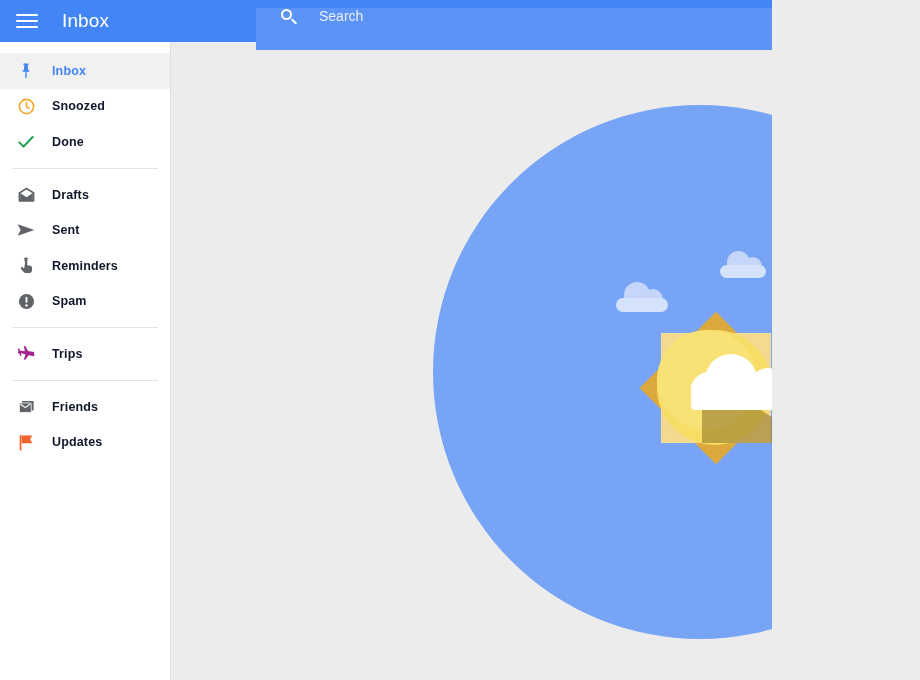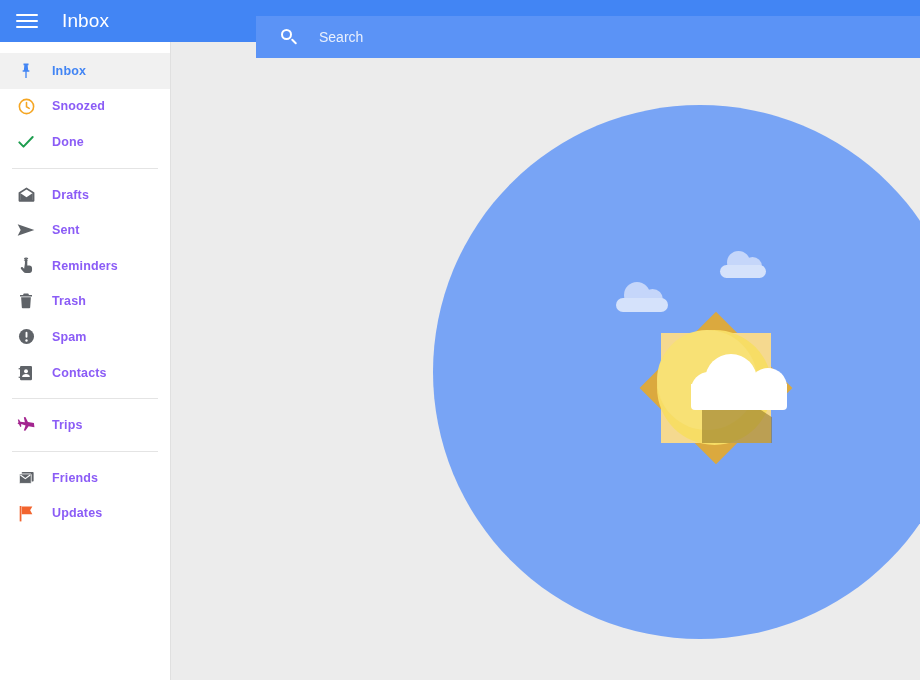--- a/index.html
+++ b/index.html
@@ -7,21 +7,21 @@
   html, body {
     width: 920px;
     height: 680px;
     overflow: hidden;
     font-family: "Liberation Sans", sans-serif;
     background: #ececec;
   }
 
   #app {
     position: relative;
-    width: 920px;
+    width: 772px;
     height: 680px;
     overflow: hidden;
   }
 
   
   .header {
     position: absolute;
     top: 0; left: 0;
     width: 920px;
     height: 42px;
@@ -50,26 +50,25 @@
   }
   .header-title {
     color: #ffffff;
     font-size: 19px;
     font-weight: 400;
     letter-spacing: .1px;
   }
   .searchbar {
     position: absolute;
     left: 256px;
-    top: 16px;
+    top: 8px;
     width: 664px;
     height: 42px;
     background: #5b93f6;
     display: flex;
-    align-items: center;
     cursor: text;
   }
   .search-icon {
     margin-left: 24px;
     margin-right: 21px;
     width: 18px;
     height: 18px;
     position: relative;
     flex: none;
   }
@@ -118,21 +117,21 @@
     margin-left: 15px;
     margin-right: 15px;
     flex: none;
     display: flex;
     align-items: center;
     justify-content: center;
   }
   .nav-label {
     font-size: 12.5px;
     font-weight: bold;
-    color: #8b5cf6;
+    color: #0f172a;
     letter-spacing: .15px;
   }
   .nav-item.selected .nav-label { color: #4285f4; }
 
   .divider {
     height: 1px;
     background: #e4e4e4;
     margin: 8px 12px 8px 12px;
   }
   .section-label {
@@ -285,52 +284,32 @@
       <span class="nav-icon">
         <svg width="19" height="19" viewBox="0 0 24 24">
           <path fill="#5f6368" d="M10 9.5V5.2a1.5 1.5 0 0 1 3 0V12h2.6c2 0 3.4 1.4 3.4 3.4V18c0 2-1.4 3.4-3.4 3.4h-4.3c-1.3 0-2.4-.5-3.2-1.5l-3-3.6c-.5-.7-.4-1.6.3-2.1.6-.5 1.5-.4 2 .2L9 16z"></path>
           <path fill="none" stroke="#5f6368" stroke-width="1.6" d="M9.2 5.6c.6-1.1 3.2-1.1 3.8 0"></path>
           <path fill="none" stroke="#5f6368" stroke-width="1.5" d="M9.3 3.6c.8-1.3 3.6-1.3 4.4 0"></path>
         </svg>
       </span>
       <span class="nav-label">Reminders</span>
     </div>
 
-    <div class="nav-item">
-      <span class="nav-icon">
-        <svg width="18" height="18" viewBox="0 0 24 24">
-            <path fill="#5f6368" d="M9 2h6l1 2h4v2H4V4h4zM5.5 7h13l-.9 13.2c-.05.9-.8 1.6-1.7 1.6H8.1c-.9 0-1.65-.7-1.7-1.6z"></path>
-          </svg>
-      </span>
-      <span class="nav-label">Trash</span>
-    </div>
 
     <div class="nav-item">
       <span class="nav-icon">
         <svg width="19" height="19" viewBox="0 0 24 24">
             <circle cx="12" cy="12" r="9.5" fill="#5f6368"></circle>
             <rect x="10.8" y="6" width="2.4" height="7.6" rx="1.2" fill="#fff"></rect>
             <circle cx="12" cy="17" r="1.5" fill="#fff"></circle>
           </svg>
       </span>
       <span class="nav-label">Spam</span>
     </div>
 
-    <div class="nav-item">
-      <span class="nav-icon">
-        <svg width="18" height="18" viewBox="0 0 24 24">
-          <rect x="4" y="2.5" width="16" height="19" rx="1.6" fill="#5f6368"></rect>
-          <circle cx="12" cy="9.6" r="2.6" fill="#fff"></circle>
-          <path fill="#fff" d="M6.8 17.4c0-2.6 2.3-4 5.2-4s5.2 1.4 5.2 4z"></path>
-          <rect x="2.2" y="5.5" width="2.6" height="1.6" fill="#5f6368"></rect>
-          <rect x="2.2" y="16.9" width="2.6" height="1.6" fill="#5f6368"></rect>
-        </svg>
-      </span>
-      <span class="nav-label">Contacts</span>
-    </div>
 
     <div class="divider"></div>
 
     <div class="nav-item">
       <span class="nav-icon">
         <svg width="20" height="20" viewBox="0 0 24 24">
             <path fill="#a3248f" d="M21.5 9.6l-7.2-1.1-3-6.2-1.9.35 1.25 6.15-5.4-.85-1.65-2.7-1.4.25.85 3.3-1.2 1.25 1.95 1.2 1.3 3.25 1.25-.6-.2-3.1 5.3 1.7-2.05 5.95 1.8.5 3.9-5.55 7.05 1.35z"></path>
           </svg>
       </span>
       <span class="nav-label">Trips</span>

